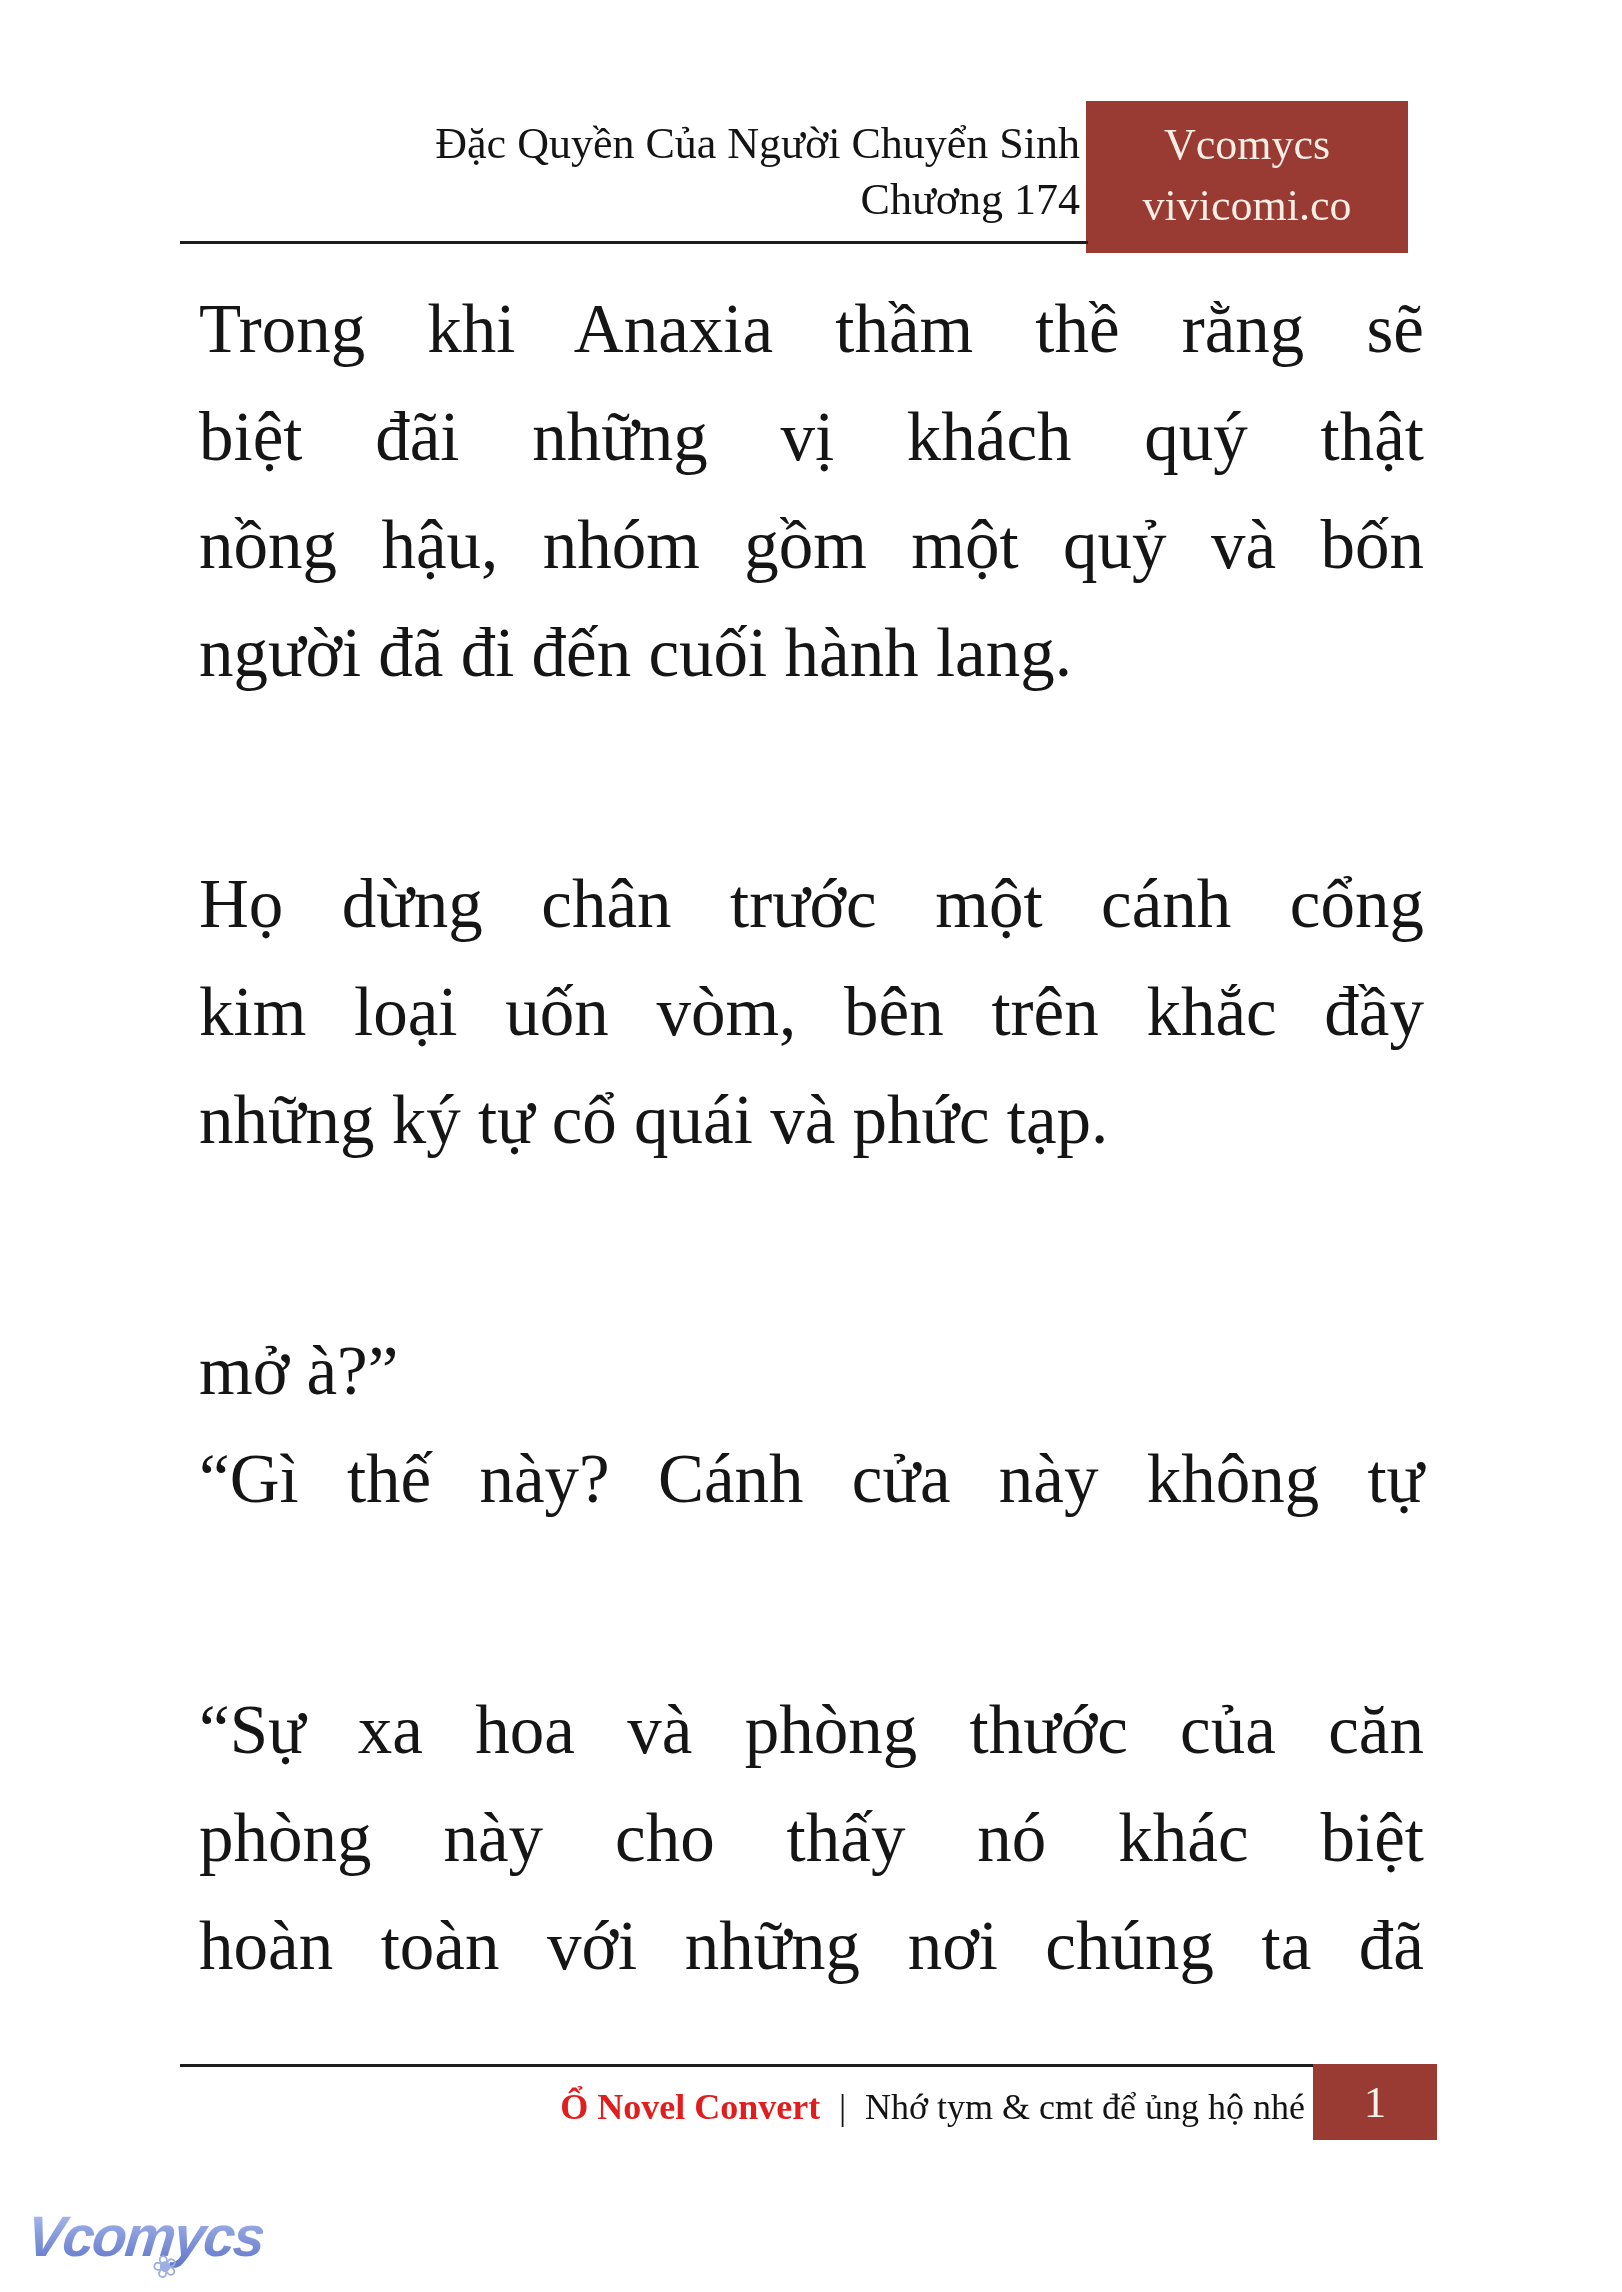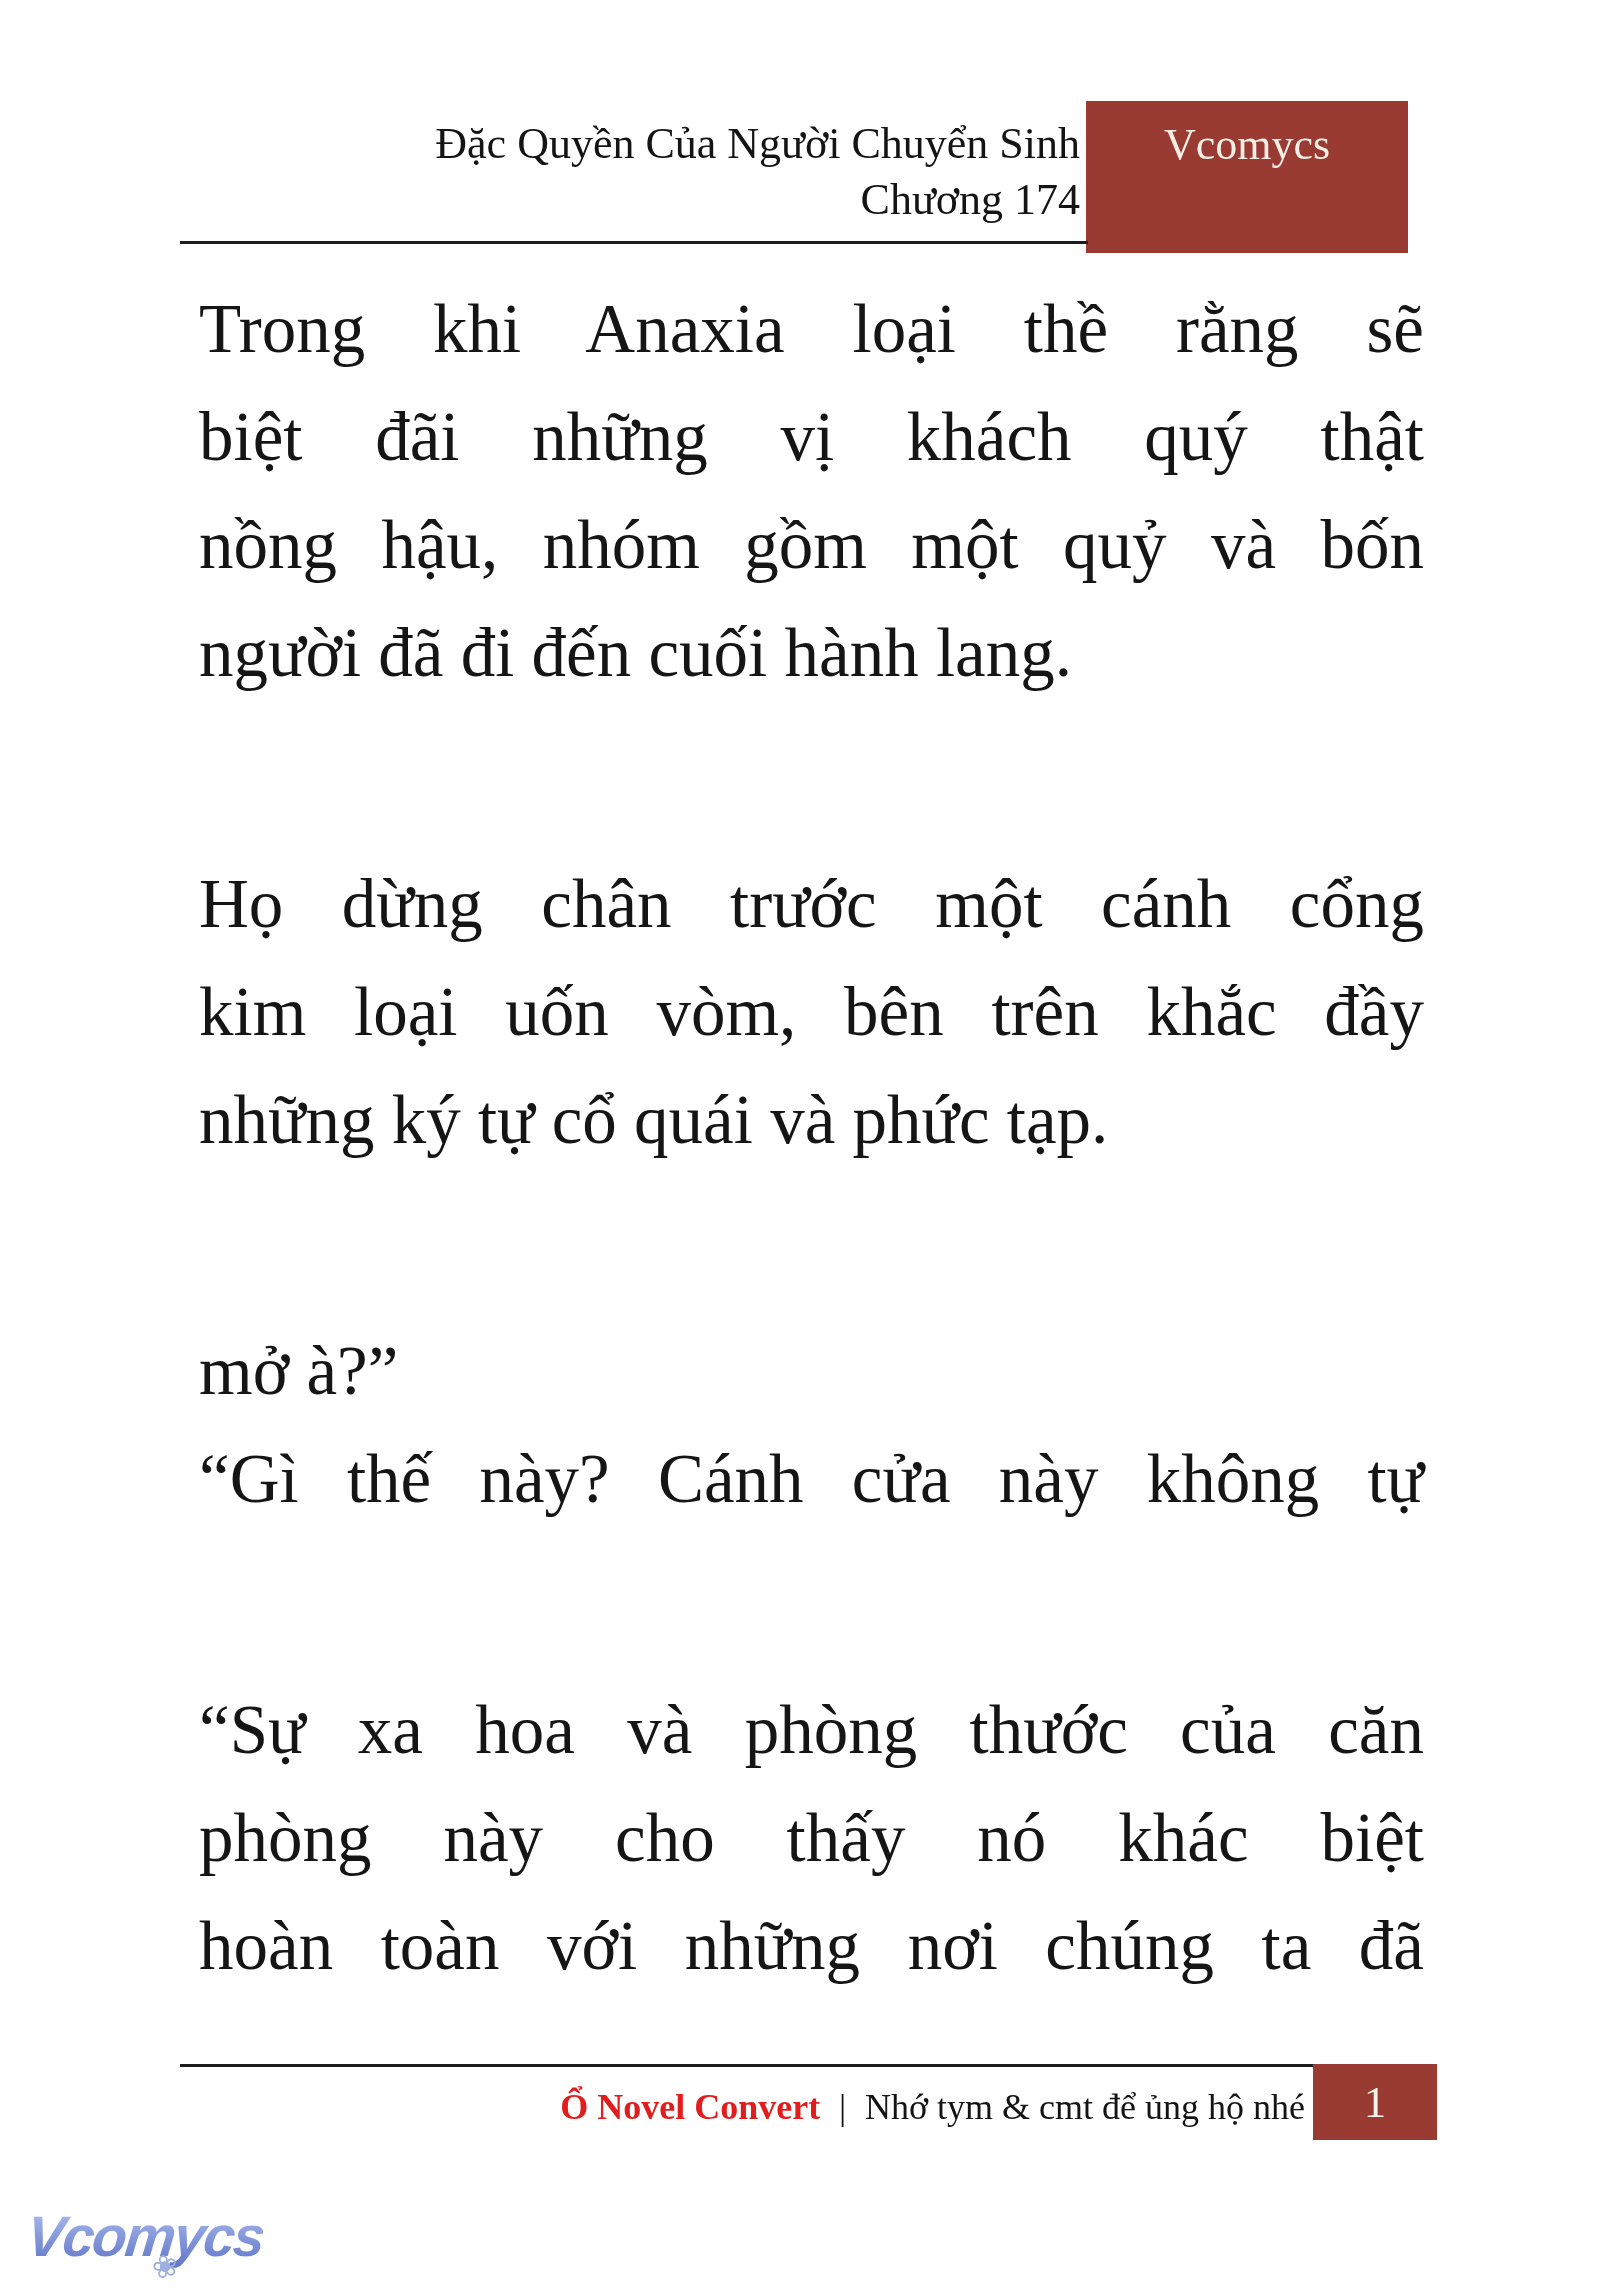--- a/index.html
+++ b/index.html
@@ -143,27 +143,28 @@
 
 <div class="page">
 
   <div class="header-title">
     <div>Đặc Quyền Của Người Chuyển Sinh</div>
     <div>Chương 174</div>
   </div>
 
   <div class="brand-box">
     <div>Vcomycs</div>
+    <div>vivicomi.co</div>
   </div>
 
   <div class="header-rule"></div>
 
   <div class="body-text" id="body-text">
       <div class="para">
-        <div class="line">Trong khi Anaxia loại thề rằng sẽ</div>
+        <div class="line">Trong khi Anaxia thầm thề rằng sẽ</div>
         <div class="line">biệt đãi những vị khách quý thật</div>
         <div class="line">nồng hậu, nhóm gồm một quỷ và bốn</div>
         <div class="line last">người đã đi đến cuối hành lang.</div>
       </div>
       <div class="para">
         <div class="line">Họ dừng chân trước một cánh cổng</div>
         <div class="line">kim loại uốn vòm, bên trên khắc đầy</div>
         <div class="line last">những ký tự cổ quái và phức tạp.</div>
       </div>
       <div class="para">

